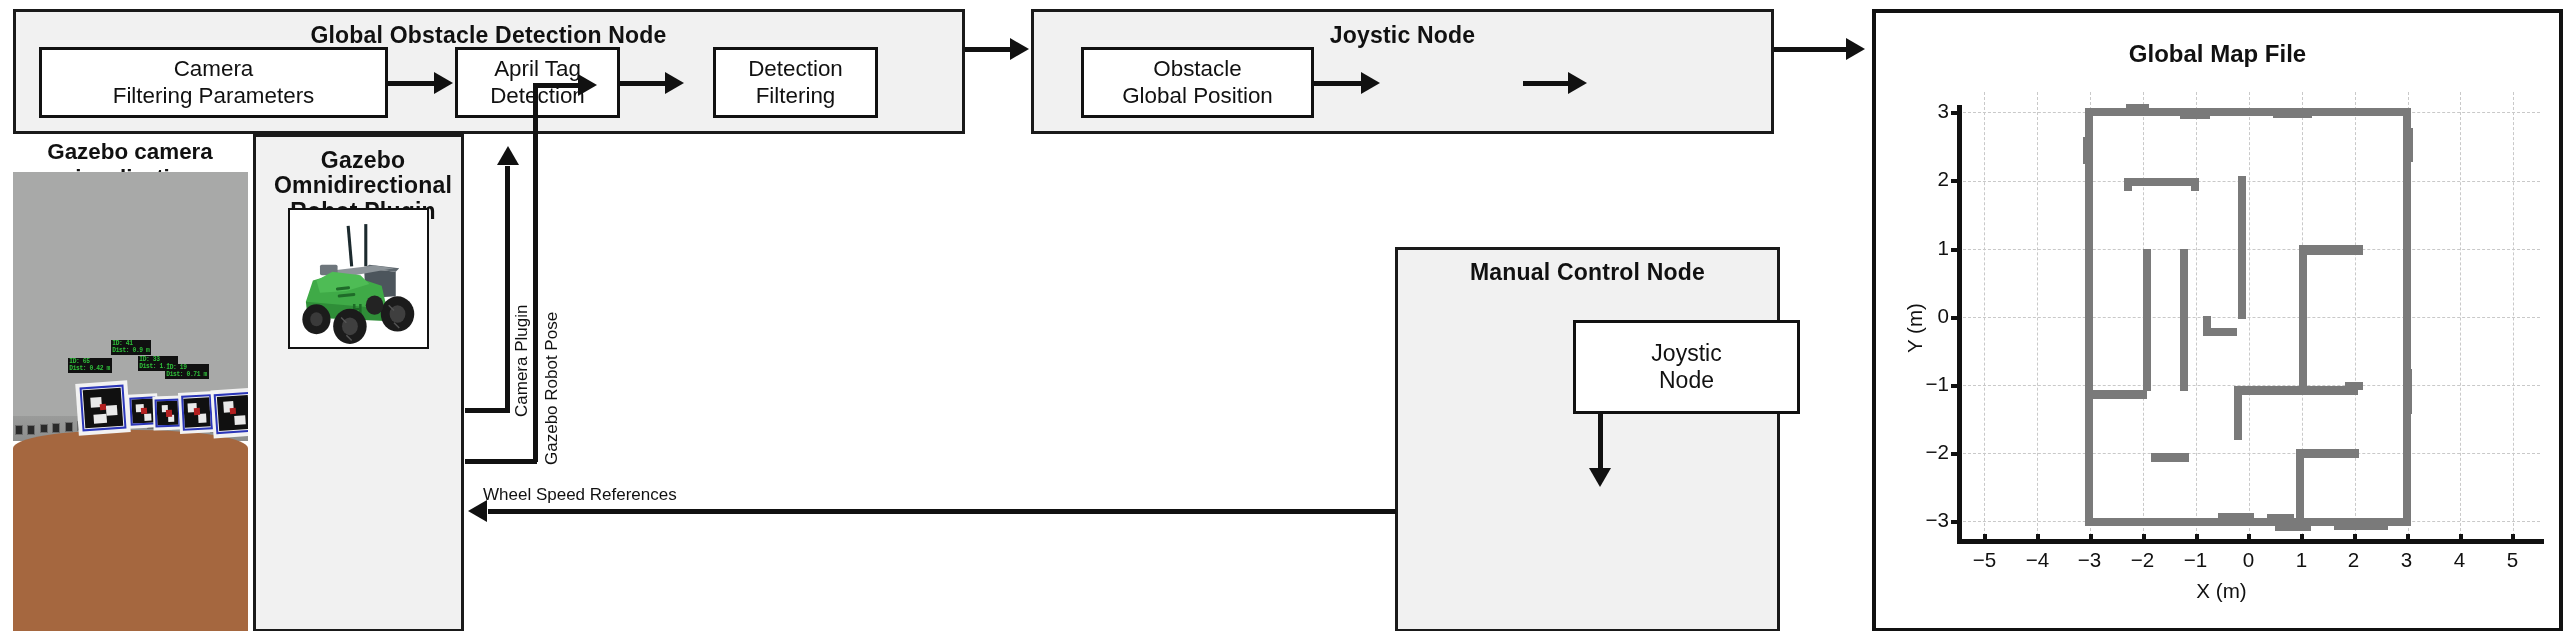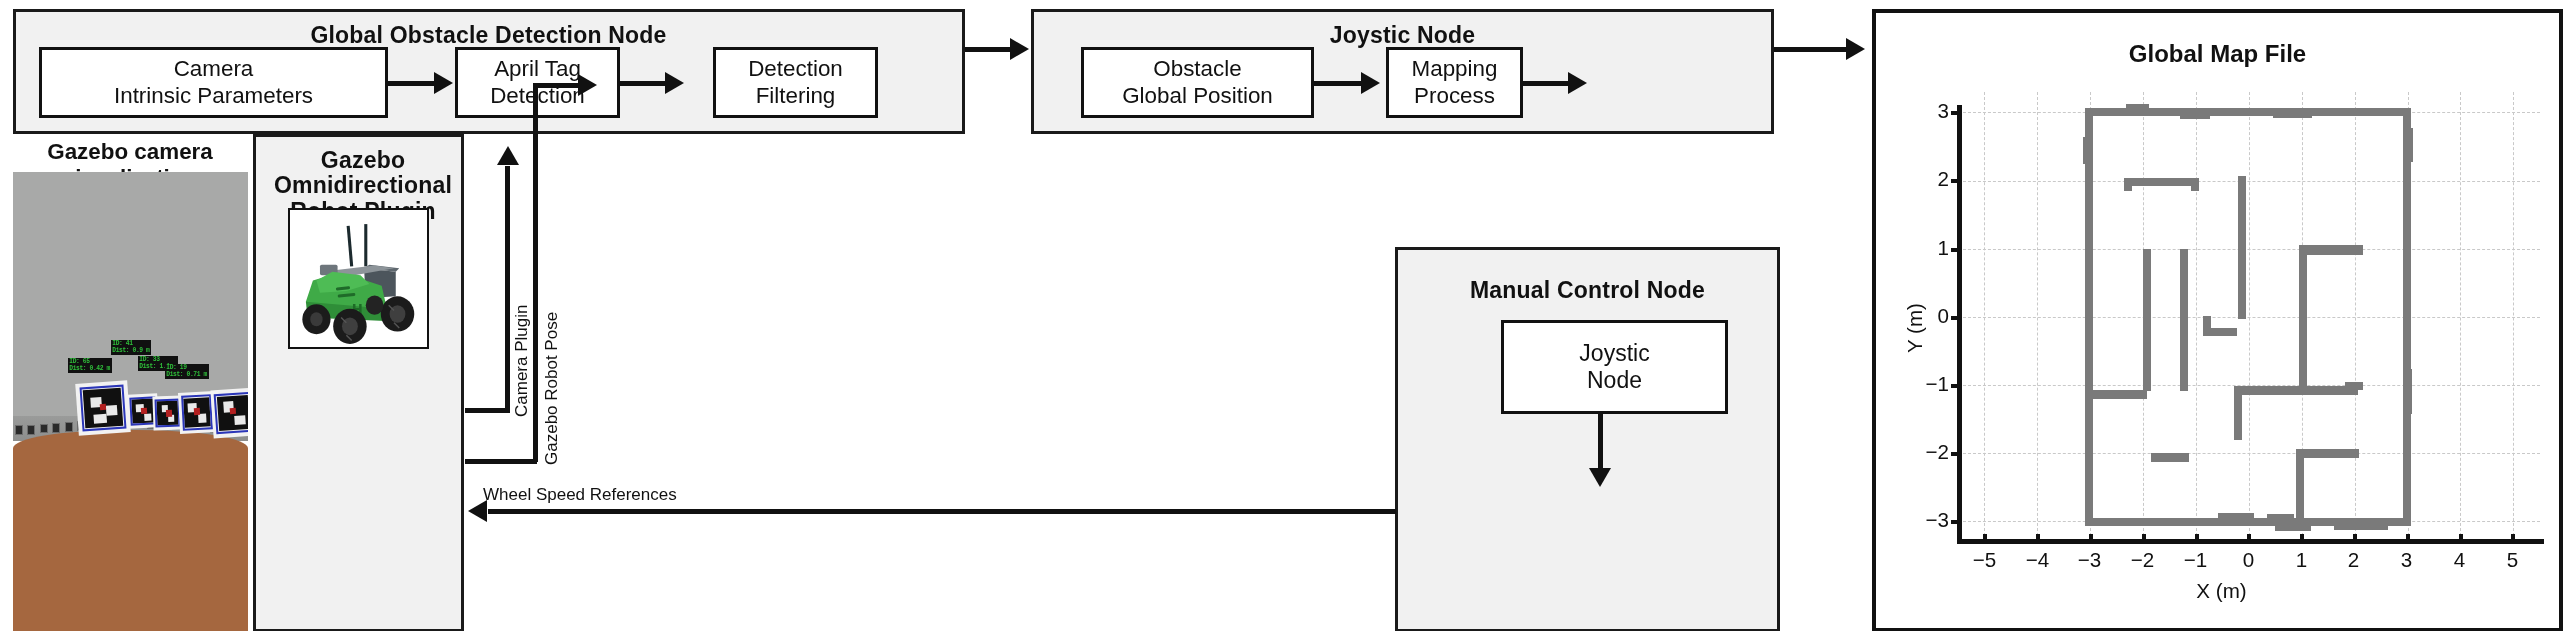--- a/index.html
+++ b/index.html
@@ -135,38 +135,36 @@
 </style>
 </head>
 <body>
 
 <div id="root">
 
   <div class="panel" style="left:12.5px; top:9px; width:952px; height:125px;">
     <div class="panel-title" style="font-size:23px; margin-top:10.7px;">Global Obstacle Detection Node</div>
   </div>
   <div class="box" style="left:39px; top:47px; width:349px; height:71px; font-size:22.4px;">Camera
-Intrinsic Parameters</div>
+Filtering Parameters</div>
   <div class="box" style="left:455px; top:47px; width:165px; height:71px; font-size:22.4px;">April Tag
 Detection</div>
   <div class="box" style="left:713px; top:47px; width:165px; height:71px; font-size:22.4px;">Detection
 Filtering</div>
 
   <div class="hline" style="left:388px; top:81px; width:46px;"></div>
   <div class="arrow-r" style="left:434px; top:72px;"></div>
   <div class="hline" style="left:619px; top:81px; width:46px;"></div>
   <div class="arrow-r" style="left:665px; top:72px;"></div>
 
   <div class="panel" style="left:1031px; top:9px; width:743px; height:125px;">
     <div class="panel-title" style="font-size:23px; margin-top:10.7px;">Joystic Node</div>
   </div>
   <div class="box" style="left:1081px; top:47px; width:233px; height:71px; font-size:22.4px;">Obstacle
 Global Position</div>
-  <div class="box" style="left:1386px; top:47px; width:137px; height:71px; font-size:22.4px;">Mapping
-Process</div>
 
   <div class="hline" style="left:1314px; top:81px; width:47px;"></div>
   <div class="arrow-r" style="left:1361px; top:72px;"></div>
   <div class="hline" style="left:1523px; top:81px; width:45px;"></div>
   <div class="arrow-r" style="left:1568px; top:72px;"></div>
 
   <div class="hline" style="left:965px; top:47px; width:45px;"></div>
   <div class="arrow-r" style="left:1010px; top:38px;"></div>
 
   <div class="hline" style="left:1774px; top:47px; width:72px;"></div>
@@ -293,23 +291,23 @@
       <g stroke="#555" stroke-width="1.6">
         <line x1="58" y1="122" x2="64" y2="128"></line>
         <line x1="64" y1="142" x2="70" y2="148"></line>
         <line x1="112" y1="108" x2="118" y2="114"></line>
         <line x1="118" y1="128" x2="124" y2="134"></line>
       </g>
     </svg>
   </div>
 
   <div class="panel" style="left:1395px; top:247px; width:385px; height:385px;">
-    <div class="panel-title" style="font-size:23px; margin-top:28px;">Manual Control Node</div>
-  </div>
-  <div class="box" style="left:1501px; top:320px; width:227px; height:94px; font-size:23px;">Joystic
+    <div class="panel-title" style="font-size:23px; margin-top:10px;">Manual Control Node</div>
+  </div>
+  <div class="box" style="left:1573px; top:320px; width:227px; height:94px; font-size:23px;">Joystic
 Node</div>
   <div class="vline" style="left:1598px; top:414px; height:55px;"></div>
   <div class="arrow-d" style="left:1589px; top:468px;"></div>
 
   <div class="hline" style="left:465px; top:408px; width:45px;"></div>
   <div class="vline" style="left:505px; top:166px; height:245px;"></div>
   <div class="arrow-u" style="left:497px; top:146px;"></div>
   <div class="edge-label vert" style="left:512px; top:417px;">Camera Plugin</div>
 
   <div class="hline" style="left:465px; top:459px; width:72px;"></div>

